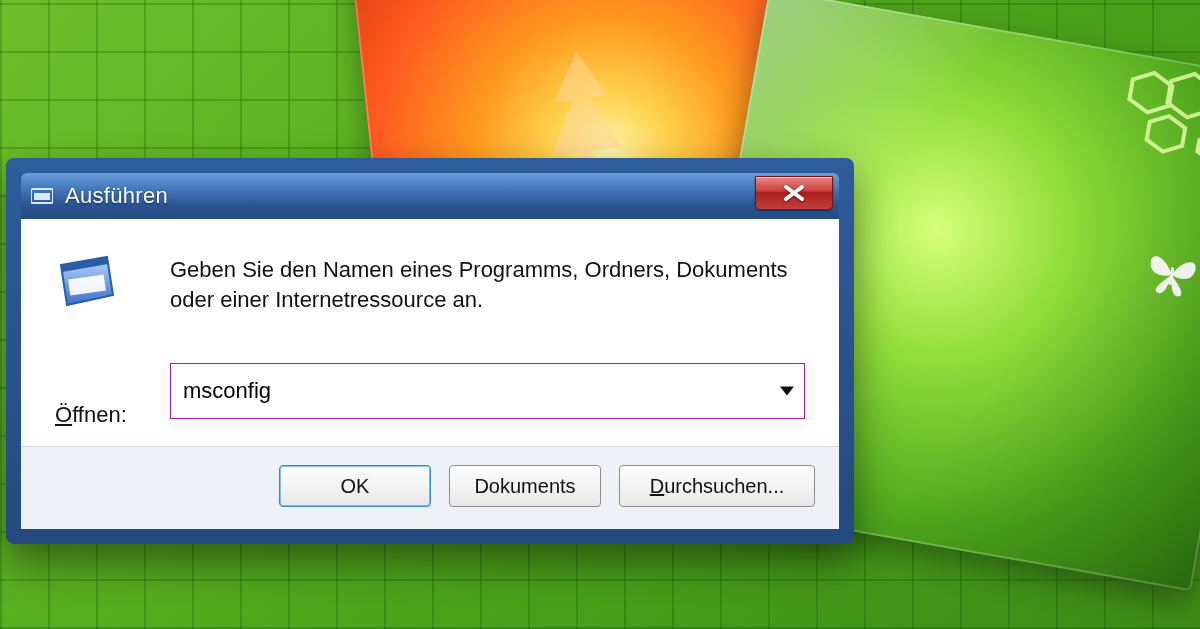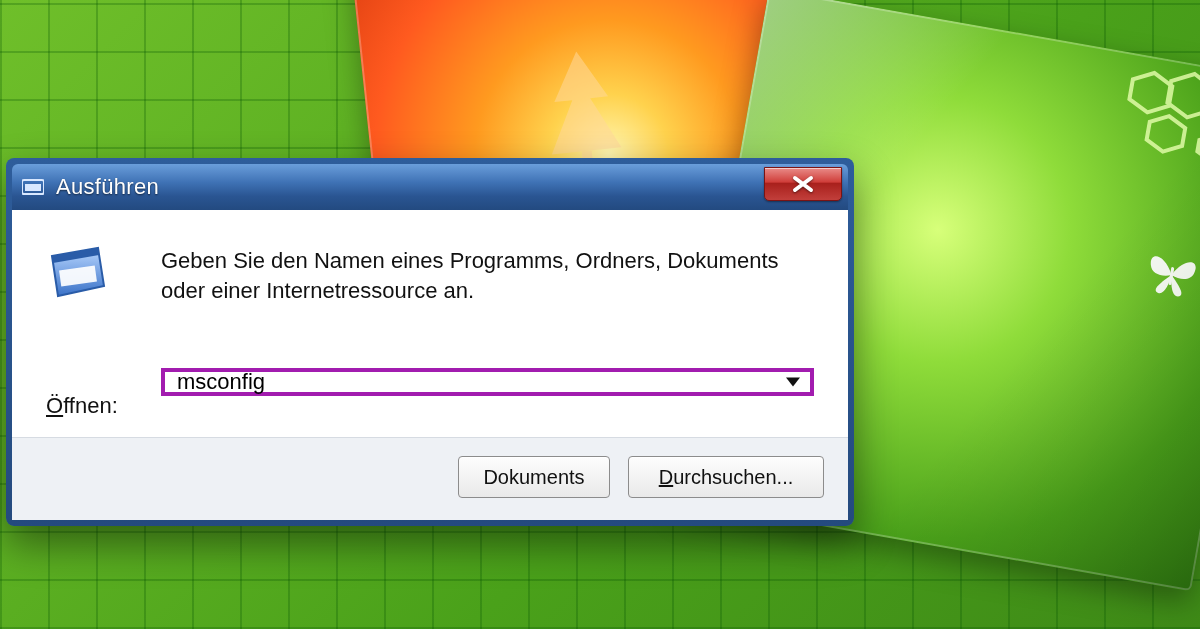--- a/index.html
+++ b/index.html
@@ -51,21 +51,21 @@
   .butterfly  { position: absolute; right: 46px; top: 190px; opacity: 0.95; }
 
   
   .dialog {
     position: absolute;
     left: 6px; top: 158px;
     width: 848px;
     border-radius: 8px;
     box-shadow: 0 18px 40px rgba(0,0,0,0.45);
     background: linear-gradient(#2e5d9b, #244a7e);
-    padding: 6px;           
+    padding: 15px;           
     overflow: hidden;
   }
   .titlebar {
     position: relative;
     height: 46px;
     display: flex; align-items: center;
     padding: 0 10px;
     color: #fff;
     font-size: 22px;
     letter-spacing: 0.3px;
@@ -104,22 +104,22 @@
   }
   .big-run-icon { width: 64px; height: 64px; }
   .desc { line-height: 1.38; padding-top: 4px; }
 
   .open-label { align-self: center; margin-top: 48px; }
   .open-label .ul { text-decoration: underline; }
 
   .combo {
     align-self: center;
     position: relative;
-    height: 28px;
-    border: 4px solid #a21caf;
+    height: 56px;
+    border: 1px solid #a21caf;
     background: #fff;
     display: flex; align-items: center;
     padding: 0 38px 0 12px;
     font-size: 22px;
     color: #000;
   }
   .combo .caret {
     position: absolute; right: 10px; top: 50%;
     transform: translateY(-50%);
     width: 0; height: 0;
@@ -228,20 +228,23 @@
       <div class="open-label">
         <span class="ul">Ö</span><span>ffnen:</span>
       </div>
       <div class="combo">
         <span>msconfig</span>
         <span class="caret"></span>
       </div>
     </div>
 
     <div class="footer">
+      <div class="btn default">
+        <span>OK</span>
+      </div>
       <div class="btn">
         <span>Dokuments</span>
       </div>
       <div class="btn browse">
         <span class="ul">D</span>
           <span>urchsuchen...</span>
       </div>
     </div>
   </div>
 </div>

